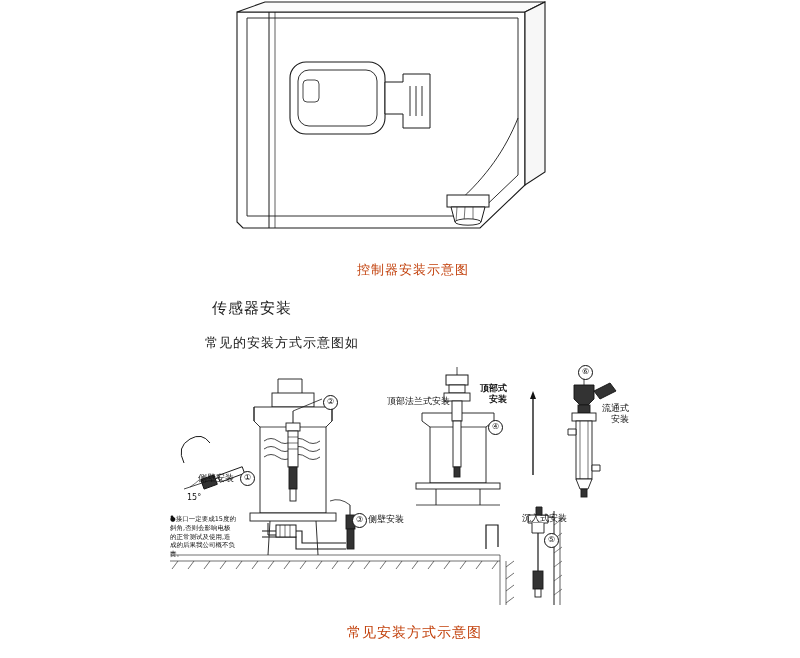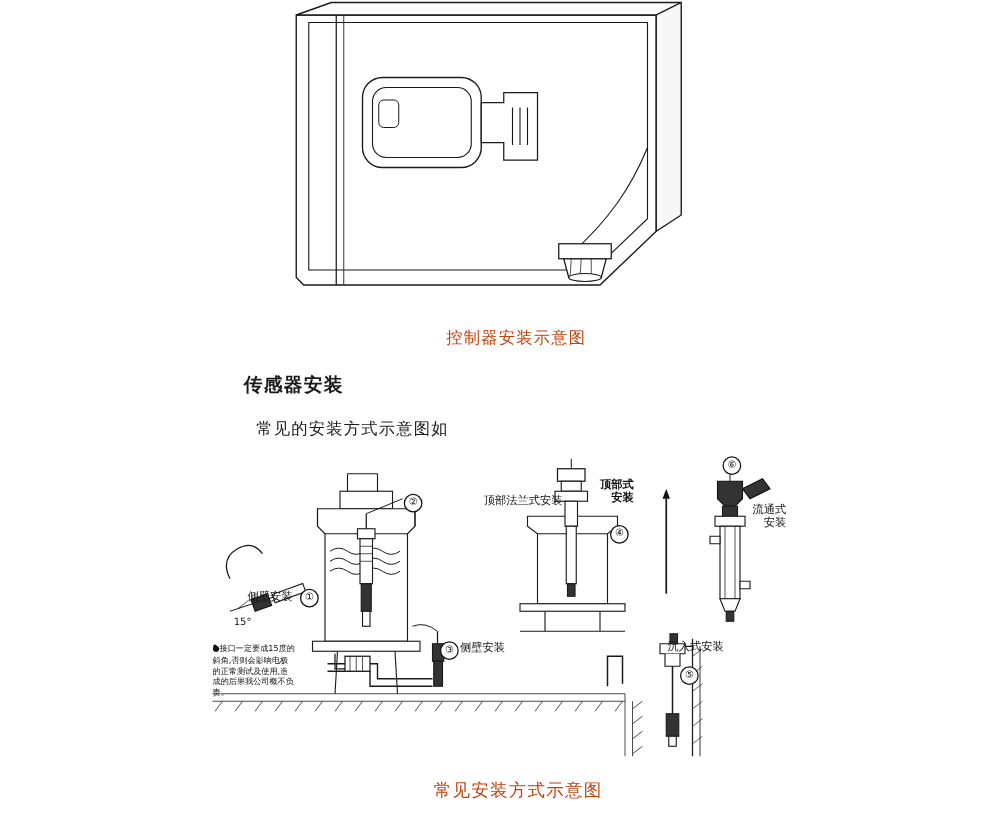--- a/index.html
+++ b/index.html
@@ -33,24 +33,24 @@
     letter-spacing: 1px;
     color: #c2410c;
     white-space: nowrap;
   }
   #controller-caption {
     left: 357px;
     top: 261px;
   }
   #section-heading {
     position: absolute;
-    left: 195px;
+    left: 212px;
     top: 299px;
     font-size: 15px;
-    font-weight: bold;
+    font-weight: normal;
     letter-spacing: 1px;
     white-space: nowrap;
     text-align: center;
   }
   #section-subheading {
     position: absolute;
     left: 205px;
     top: 334px;
     font-size: 13px;
     letter-spacing: 1px;
@@ -328,21 +328,21 @@
     <div class="diag-label" style="left:218px; top:149px;">侧壁安装</div>
 
     <div class="diag-label" style="left:330px; top:18px; white-space:pre-line; text-align:right;font-weight:bold;">顶部式
 安装</div>
     <span class="num-badge" style="left:338px; top:55px;">④</span>
 
     <span class="num-badge" style="left:428px; top:0px;">⑥</span>
     <div class="diag-label" style="left:452px; top:38px; white-space:pre-line; text-align:right;">流通式
 安装</div>
 
-    <div class="diag-label" style="left:384px; top:148px;">沉入式安装</div>
+    <div class="diag-label" style="left:372px; top:148px;">沉入式安装</div>
     <span class="num-badge" style="left:394px; top:168px;">⑤</span>
 
     <div class="note-block" style="left:20px; top:150px;">●接口一定要成15度的斜角,否则会影响电极的正常测试及使用,造成的后果我公司概不负责。</div>
   </div>
 
   <div class="caption" id="install-caption">常见安装方式示意图</div>
 
 </div>
 
 </body></html>

